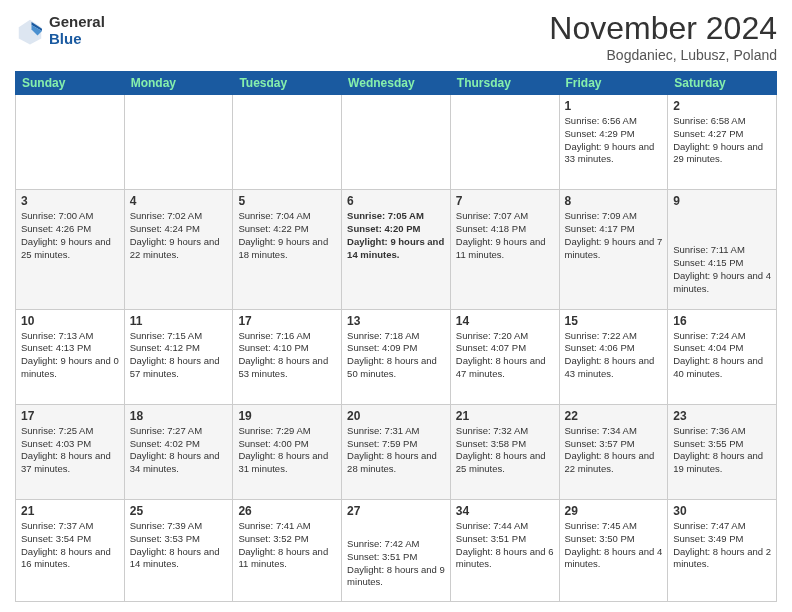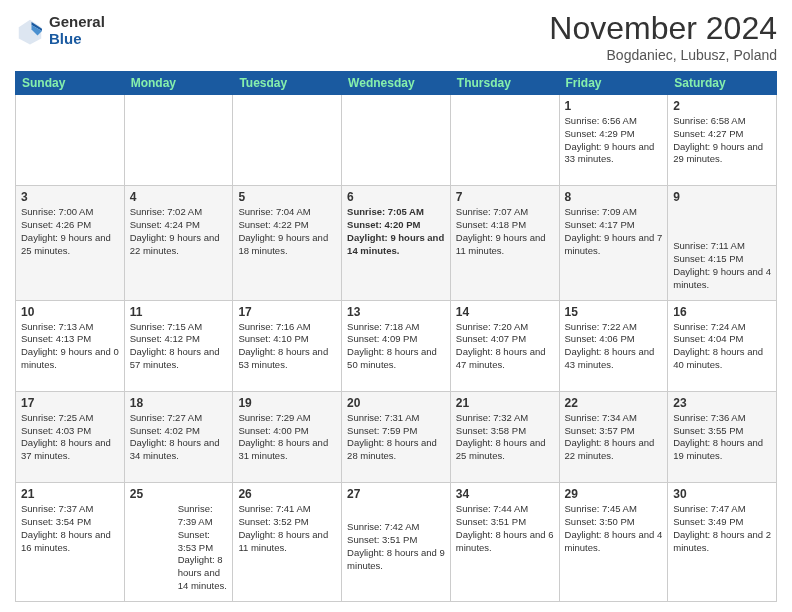--- a/index.html
+++ b/index.html
@@ -291,21 +291,21 @@
         </tr>
         <tr>
           <td>
             <span class="day-num">21</span>
             <div class="day-info" style="white-space: pre-line;">Sunrise: 7:37 AM
 Sunset: 3:54 PM
 Daylight: 8 hours and 16 minutes.</div>
           </td>
           <td>
             <span class="day-num">25</span>
-            <div class="day-info" style="white-space: pre-line; margin-left: 48px;">Sunrise: 7:39 AM
+            <div class="day-info" style="white-space: pre-line;">Sunrise: 7:39 AM
 Sunset: 3:53 PM
 Daylight: 8 hours and 14 minutes.</div>
           </td>
           <td>
             <span class="day-num">26</span>
             <div class="day-info" style="white-space: pre-line;">Sunrise: 7:41 AM
 Sunset: 3:52 PM
 Daylight: 8 hours and 11 minutes.</div>
           </td>
           <td>

